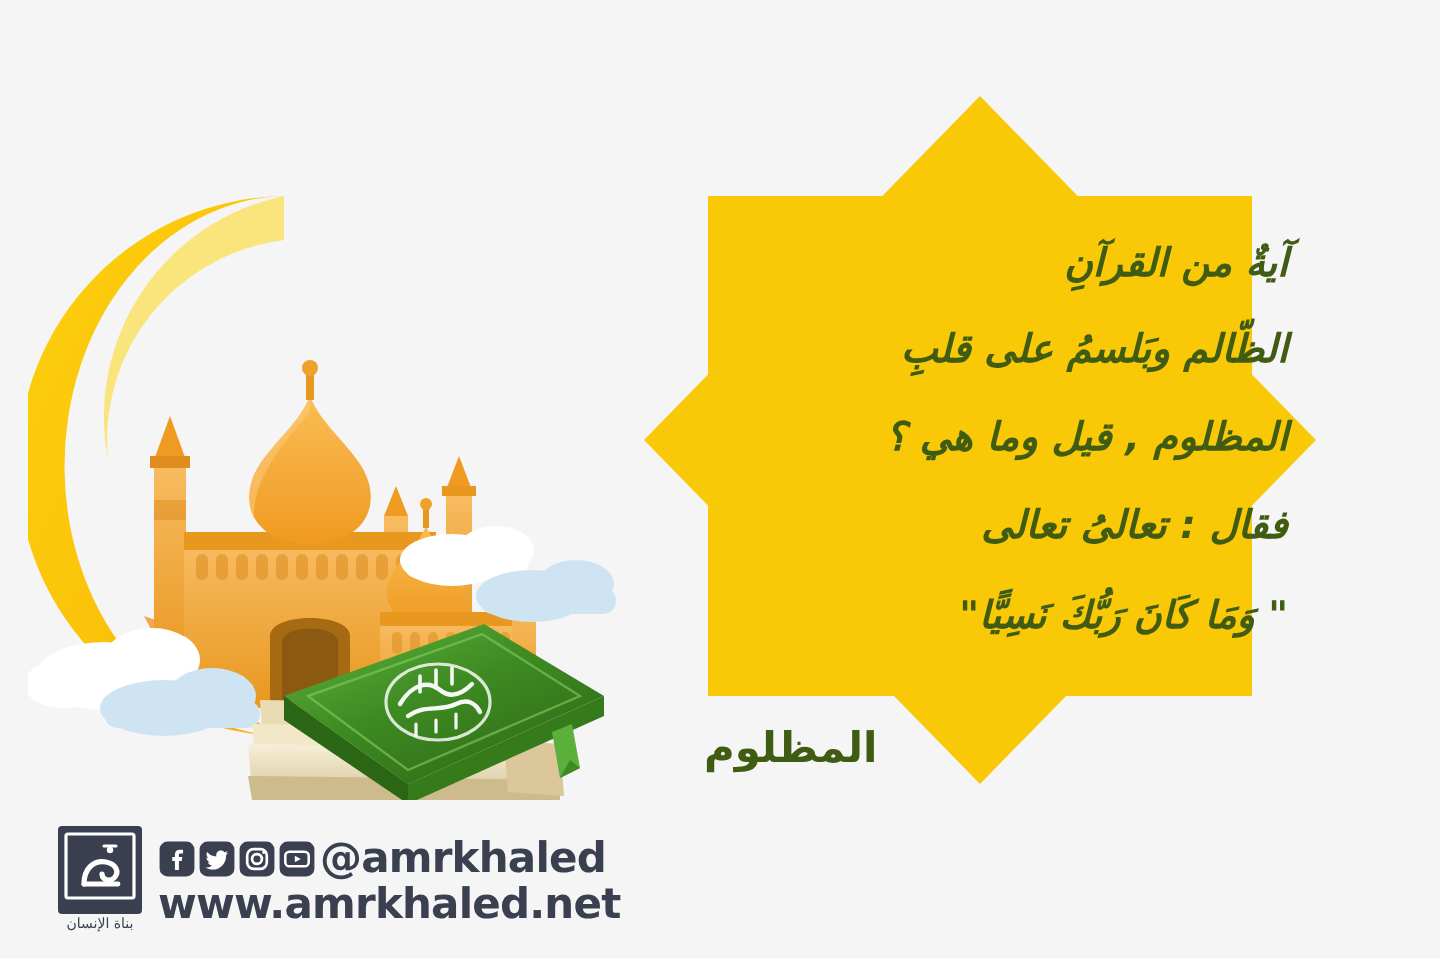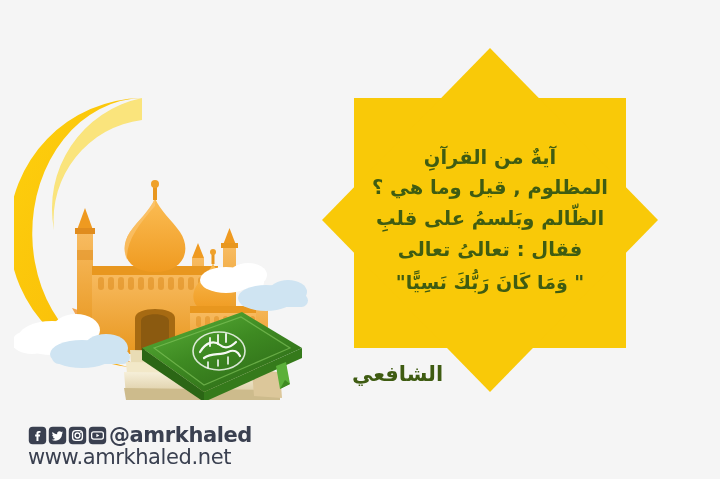--- a/index.html
+++ b/index.html
@@ -51,25 +51,26 @@
   #star-shape svg { display: block; width: 364px; height: 348px; }
 
   #quote-text {
     position: absolute;
     left: 28px;
     top: 46px;
     width: 308px;
     height: 256px;
     display: flex;
     flex-direction: column;
-    align-items: center;
+    align-items: flex-start;
     justify-content: center;
-    gap: 1px;
+    gap: 14px;
     direction: rtl;
     pointer-events: none;
+    font-style: italic;
   }
   .quote-line {
     color: #3f5c12;
     font-size: 19.5px;
     line-height: 1.52;
     font-weight: bold;
     text-align: center;
     white-space: nowrap;
     letter-spacing: 0px;
     direction: rtl;
@@ -103,21 +104,21 @@
     gap: 7px;
   }
   #brand-logo { width: 44px; height: 56px; flex: 0 0 auto; }
   #brand-logo svg { display: block; width: 44px; height: 56px; }
 
   #brand-lines {
     display: flex;
     flex-direction: column;
     justify-content: center;
     gap: 0px;
-    margin-top: 12px;
+    margin-top: 1px;
   }
   #social-row {
     display: flex;
     align-items: center;
     gap: 0px;
     height: 22px;
   }
   .social-icon {
     width: 19px;
     height: 19px;
@@ -129,21 +130,21 @@
     color: #3a4050;
     font-size: 21px;
     font-weight: bold;
     line-height: 21px;
     letter-spacing: -0.4px;
     margin-left: 1px;
   }
   #website {
     color: #3a4050;
     font-size: 21px;
-    font-weight: normal;
+    font-weight: bold;
     line-height: 22px;
     letter-spacing: -0.4px;
   }
 </style>
 </head>
 <body>
 
 <div id="poster">
 
   <div id="illustration">
@@ -308,31 +309,44 @@
       <svg viewBox="0 0 364 348" xmlns="http://www.w3.org/2000/svg">
         <g>
           <rect x="46" y="52" width="272" height="250" fill="#f9c908"></rect>
           <polygon points="182,2 350,174 182,346 14,174" fill="#f9c908"></polygon>
         </g>
       </svg>
     </div>
 
     <div id="quote-text">
       <div class="quote-line">آيةٌ من القرآنِ</div>
+      <div class="quote-line">الظّالم وبَلسمُ على قلبِ</div>
       <div class="quote-line">المظلوم , قيل وما هي ؟</div>
-      <div class="quote-line">الظّالم وبَلسمُ على قلبِ</div>
       <div class="quote-line">فقال : تعالىُ تعالى</div>
       <div class="quote-line verse">" وَمَا كَانَ رَبُّكَ نَسِيًّا"</div>
     </div>
   </div>
 
-  <div id="attribution">الشافعي</div>
+  <div id="attribution">المظلوم</div>
 
   <div id="footer">
 
+    <div id="brand-logo">
+      <svg viewBox="0 0 44 56" xmlns="http://www.w3.org/2000/svg">
+        <rect x="1" y="1" width="42" height="44" rx="2" fill="#3a4050"></rect>
+        <rect x="5" y="5" width="34" height="32" rx="1" fill="none" stroke="#ffffff" stroke-width="1.6"></rect>
+
+        <path d="M14,30 C14,22 19,18 25,19 C30,20 32,24 29,27 C27,29 23,28 23,25" fill="none" stroke="#ffffff" stroke-width="2.6" stroke-linecap="round"></path>
+        <path d="M14,30 L31,30" stroke="#ffffff" stroke-width="2.4" stroke-linecap="round"></path>
+        <circle cx="27" cy="13" r="1.6" fill="#ffffff"></circle>
+        <path d="M24,11 L30,11" stroke="#ffffff" stroke-width="1.5" stroke-linecap="round"></path>
+
+        <text x="22" y="52" text-anchor="middle" fill="#3a4050" font-size="7" font-family="DejaVu Sans, sans-serif">بناة الإنسان</text>
+      </svg>
+    </div>
 
     <div id="brand-lines">
       <div id="social-row">
 
         <span class="social-icon">
           <svg viewBox="0 0 24 24" xmlns="http://www.w3.org/2000/svg">
             <rect x="1" y="1" width="22" height="22" rx="5" fill="#3a4050"></rect>
             <path d="M14.2,8.6h1.6V6.2h-2.1c-1.9,0-3,1.1-3,3v1.6H9v2.4h1.7V19h2.5v-5.8h1.8l0.3-2.4h-2.1V9.5C13.2,8.9,13.5,8.6,14.2,8.6z" fill="#ffffff"></path>
           </svg>
         </span>

